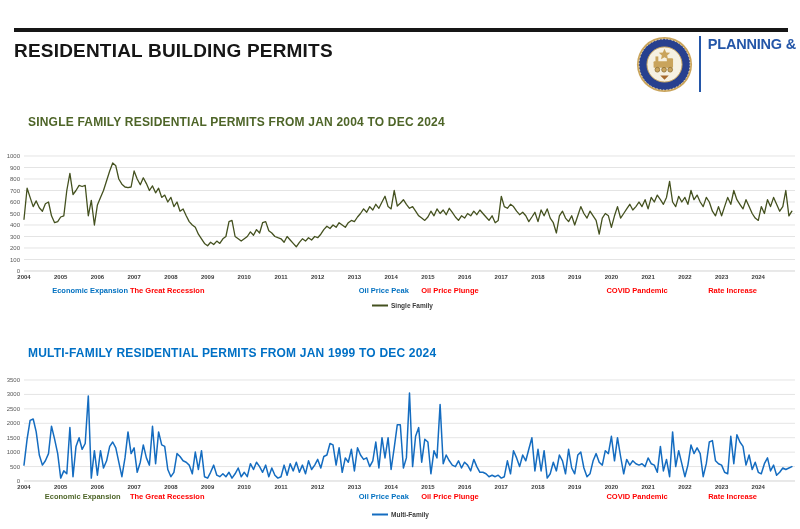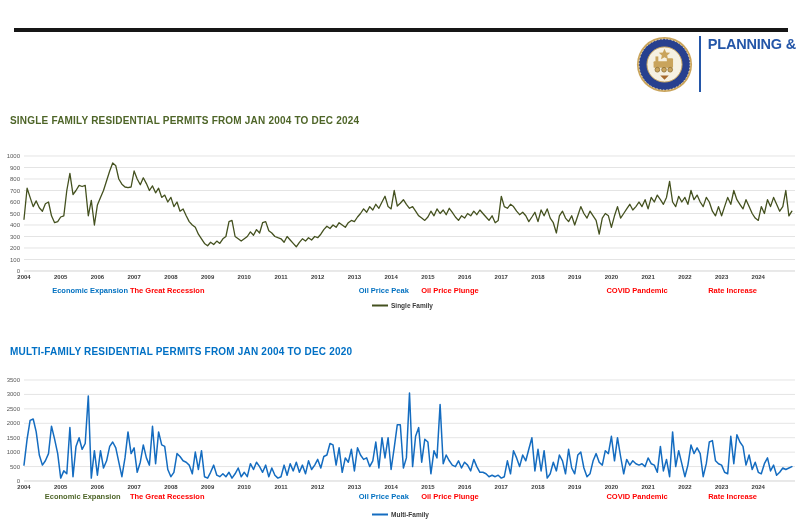--- a/index.html
+++ b/index.html
@@ -5,39 +5,40 @@
   html,body{margin:0;padding:0;background:#fff;}
   .page{position:relative;width:800px;height:529px;background:#fff;overflow:hidden;
         font-family:"Liberation Sans",sans-serif;}
   .top-bar{position:absolute;left:14px;right:12px;top:28px;height:4px;background:#161616;}
   .page-title{position:absolute;left:14px;top:40px;font-size:19px;font-weight:bold;
         color:#161616;letter-spacing:.2px;}
   .logo{position:absolute;top:36px;right:4px;display:flex;align-items:flex-start;}
   .logo-divider{width:2px;height:56px;background:#2456A8;margin:0 7px 0 6px;}
   .logo-text{color:#2456A8;font-weight:bold;font-size:14.5px;line-height:1.12;
         letter-spacing:-.2px;}
-  .chart-title{position:absolute;left:10px;font-size:10px;font-weight:bold;letter-spacing:.2px;}
+  .chart-title{position:absolute;left:28px;font-size:12px;font-weight:bold;letter-spacing:.2px;}
   .chart-title.olive{color:#4E6528;top:115px;}
   .chart-title.blue{color:#0070C5;top:346px;}
   .chart-svg{position:absolute;left:0;}
   #chart1{top:140px;}
   #chart2{top:372px;}
   svg text{font-family:"Liberation Sans",sans-serif;}
   .tick{font-size:6px;fill:#595959;}
   .xtick{font-size:6px;fill:#3b3b3b;font-weight:bold;}
   .ann{font-size:7.5px;font-weight:bold;}
   .legend-text{font-size:6.5px;font-weight:bold;fill:#3b3b3b;}
 </style>
 </head>
 <body>
 
 <div class="page">
 
   <div class="top-bar"></div>
 
+  <div class="page-title">RESIDENTIAL BUILDING PERMITS</div>
 
   <div class="logo">
     <svg width="57" height="57" viewBox="0 0 60 60">
       <circle cx="30" cy="30" r="29" fill="#C9A45C"></circle>
       <circle cx="30" cy="30" r="26.8" fill="#27408F"></circle>
       <circle cx="30" cy="30" r="26.8" fill="none" stroke="#F6F1E2" stroke-width="1" stroke-dasharray="1.4 2.1" opacity="0.85"></circle>
       <circle cx="30" cy="30" r="18.5" fill="#F6F1E2" stroke="#C9A45C" stroke-width="1"></circle>
       <path d="M30 13.5 l1.8 3.8 4.2 .4 -3.2 2.8 .9 4.1 -3.7 -2.2 -3.7 2.2 .9 -4.1 -3.2 -2.8 4.2 -.4 z" fill="#C9A45C"></path>
       <g fill="#C9A45C">
         <rect x="18.5" y="26.5" width="16" height="7" rx="1"></rect>
@@ -106,21 +107,21 @@
       <text x="90.1" y="153" text-anchor="middle" class="ann" fill="#0070C0">Economic Expansion</text>
       <text x="167.2" y="153" text-anchor="middle" class="ann" fill="#FF0000">The Great Recession</text>
       <text x="383.8" y="153" text-anchor="middle" class="ann" fill="#0070C0">Oil Price Peak</text>
       <text x="449.9" y="153" text-anchor="middle" class="ann" fill="#FF0000">Oil Price Plunge</text>
       <text x="637.1" y="153" text-anchor="middle" class="ann" fill="#FF0000">COVID Pandemic</text>
       <text x="732.6" y="153" text-anchor="middle" class="ann" fill="#FF0000">Rate Increase</text>
       <line x1="372" y1="165.5" x2="388" y2="165.5" stroke="#44511F" stroke-width="2"></line>
       <text x="391" y="168" class="legend-text">Single Family</text>
     </svg>
 
-  <div class="chart-title blue">MULTI-FAMILY RESIDENTIAL PERMITS FROM JAN 2004 TO DEC 2020</div>
+  <div class="chart-title blue">MULTI-FAMILY RESIDENTIAL PERMITS FROM JAN 1999 TO DEC 2024</div>
   <svg id="chart2" class="chart-svg" width="800" height="157">
       <g>
         <line x1="24" y1="109" x2="795" y2="109" stroke="#bfbfbf" stroke-width="0.7"></line>
         <line x1="24" y1="94.57142857142857" x2="795" y2="94.57142857142857" stroke="#d9d9d9" stroke-width="0.7"></line>
         <line x1="24" y1="80.14285714285714" x2="795" y2="80.14285714285714" stroke="#d9d9d9" stroke-width="0.7"></line>
         <line x1="24" y1="65.71428571428572" x2="795" y2="65.71428571428572" stroke="#d9d9d9" stroke-width="0.7"></line>
         <line x1="24" y1="51.28571428571429" x2="795" y2="51.28571428571429" stroke="#d9d9d9" stroke-width="0.7"></line>
         <line x1="24" y1="36.85714285714286" x2="795" y2="36.85714285714286" stroke="#d9d9d9" stroke-width="0.7"></line>
         <line x1="24" y1="22.42857142857143" x2="795" y2="22.42857142857143" stroke="#d9d9d9" stroke-width="0.7"></line>
         <line x1="24" y1="8" x2="795" y2="8" stroke="#d9d9d9" stroke-width="0.7"></line>

